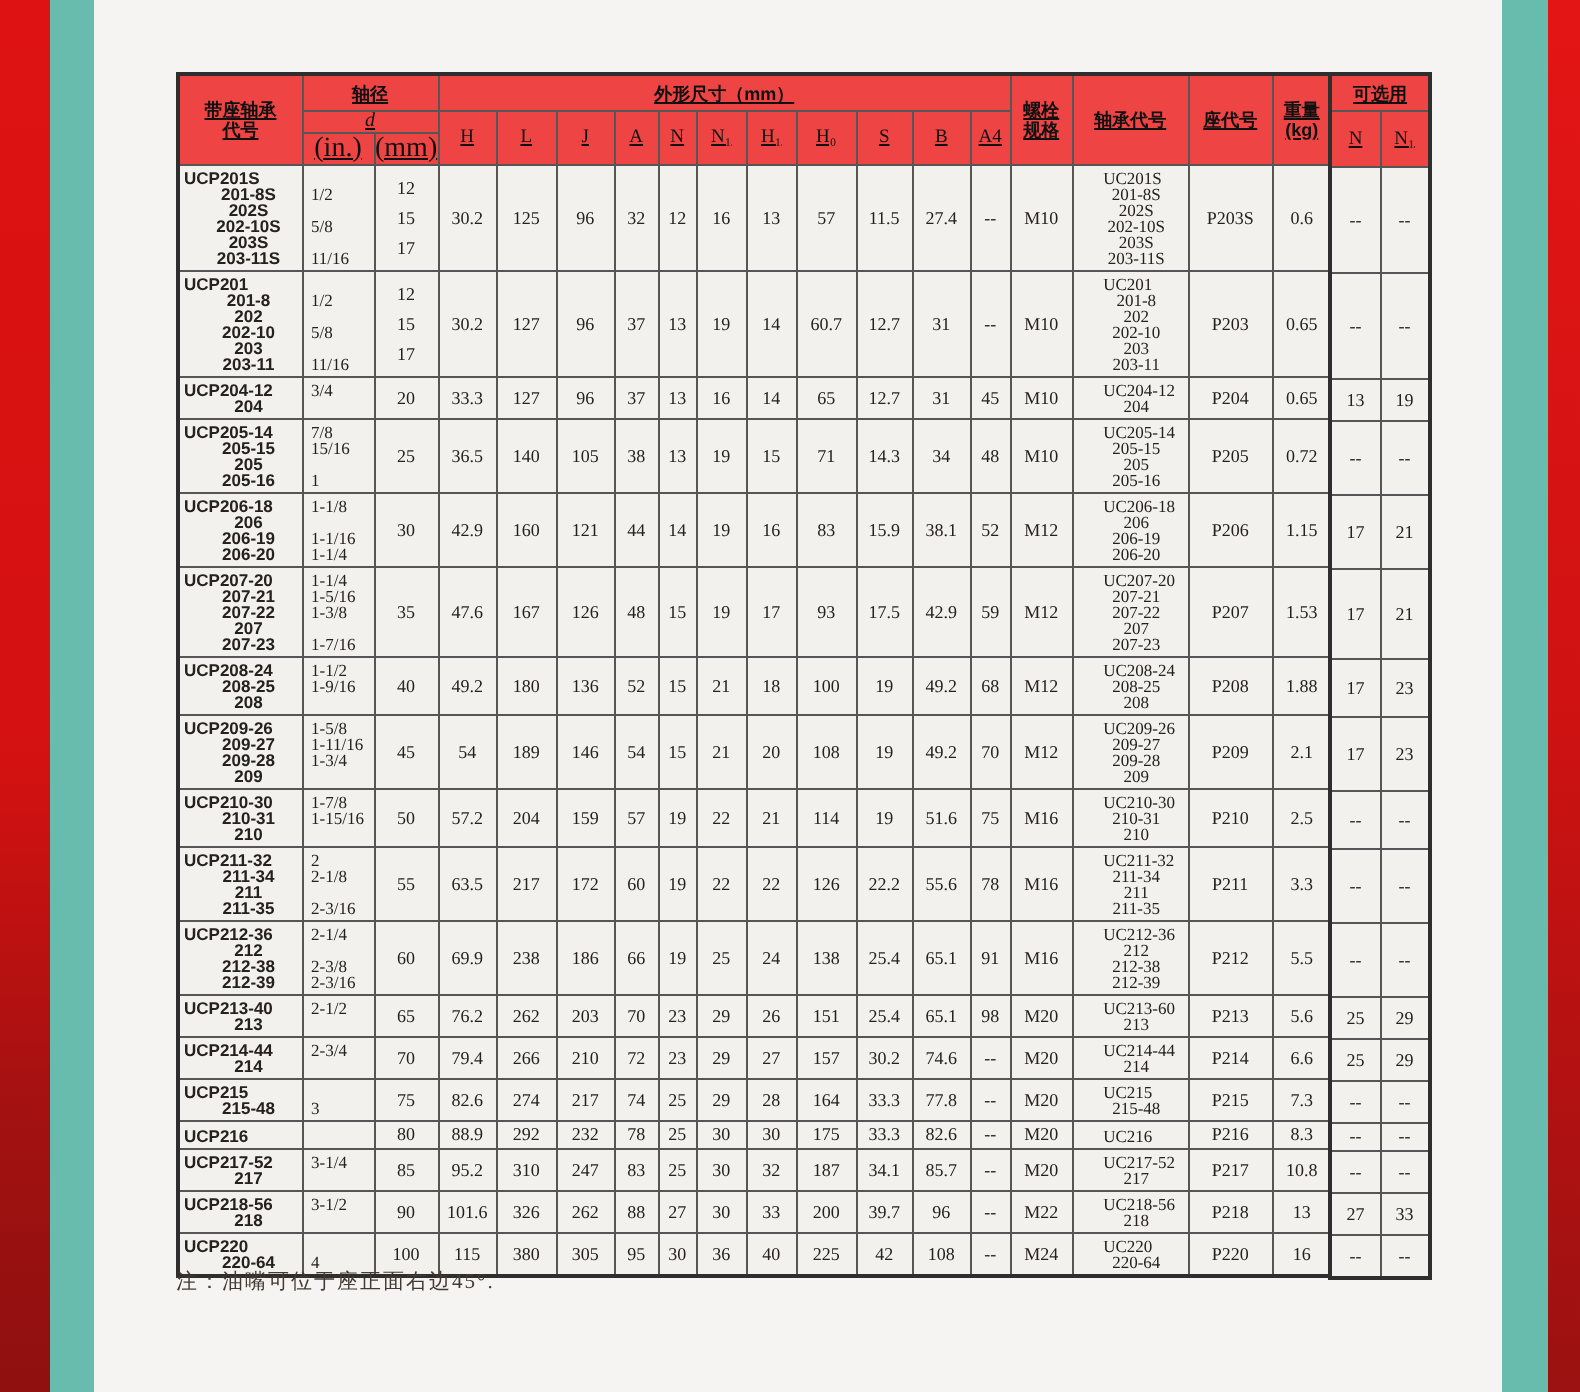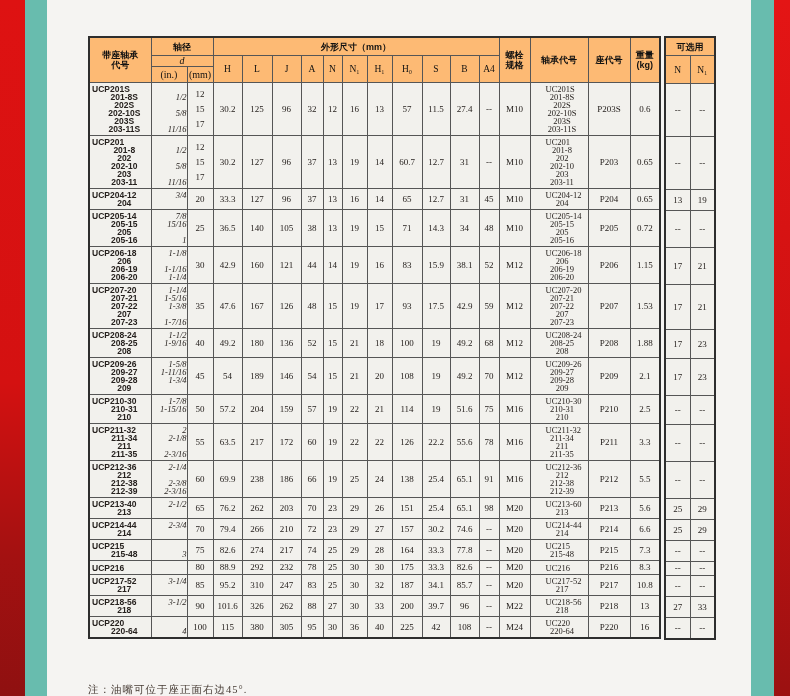--- a/index.html
+++ b/index.html
@@ -14,50 +14,51 @@
   .stripe-left-red{left:0;width:25px;background:linear-gradient(#de1212 0%,#d41111 55%,#a31111 80%,#8f1010 100%);}
   .stripe-left-teal{left:25px;width:22px;background:#68bcae;}
   .stripe-right-teal{left:751px;width:23px;background:#68bcae;}
   .stripe-right-red{left:774px;width:16px;background:linear-gradient(#e41515 0%,#d01212 50%,#9b1111 100%);}
 
   table{border-collapse:collapse;table-layout:fixed;background:#f2f1ed;}
   .spec-table{position:absolute;left:88px;top:36px;border:2px solid #2e2e2e;}
   .opt-table{position:absolute;left:664px;top:36px;border:2px solid #2e2e2e;}
   th,td{border:1px solid #565656;padding:0;text-align:center;vertical-align:middle;overflow:hidden;}
   thead th{
-    background:#fdba74;color:#111;
+    background:#ef4444;color:#111;
     font-family:"Liberation Sans",sans-serif;
     font-weight:bold;font-size:9px;line-height:10px;
     white-space:pre-line;
+    text-decoration:underline;
   }
   thead tr.h1 th{height:17px;}
   thead tr.h2 th{height:10px;}
   thead tr.h3 th{height:15px;}
   .opt-table thead tr.h1 th{height:17px;}
   .opt-table thead tr.h2 th{height:27px;}
   th.dim-letter{font-family:"Liberation Serif",serif;font-weight:normal;font-size:9.5px;}
   th.d-head{font-family:"Liberation Serif",serif;font-style:italic;font-weight:normal;font-size:10px;}
-  th.inmm{font-family:"Liberation Serif",serif;font-weight:normal;font-size:10px;}
+  th.inmm{font-family:"Liberation Serif",serif;font-weight:normal;font-size:14px;}
 
   td{font-family:"Liberation Serif",serif;font-size:9px;line-height:9px;color:#26211e;padding:2px 0;}
   td.code-cell{font-family:"Liberation Sans",sans-serif;font-weight:bold;font-size:8.5px;text-align:left;margin-left:32px;}
   td.code-cell div,td.bcode-cell div,td.din-cell div{line-height:8px;min-height:8px;white-space:nowrap;}
   td.code-cell div.first{padding-left:2px;text-align:left;}
   td.code-cell div.sub{text-align:center;padding-left:8px;}
   td.bcode-cell{font-size:8.5px;text-align:left;}
   td.bcode-cell div.first{padding-left:15px;text-align:left;}
   td.bcode-cell div.sub{text-align:center;padding-left:6px;}
-  td.din-cell{text-align:right;font-size:8.5px;font-style:italic;}
+  td.din-cell{text-align:left;font-size:8.5px;}
   td.din-cell div{padding-left:4px;}
   td.dmm-cell{white-space:pre-line;}
   td.dmm-cell.spread{line-height:15px;}
   .opt-table td{font-size:9px;}
 
   .note{
-    position:absolute;left:88px;top:683px;
+    position:absolute;left:88px;top:634px;
     font-family:"Liberation Serif",serif;
     font-size:10.5px;color:#453a33;letter-spacing:1px;
   }
 </style>
 </head>
 <body>
 
 <div class="stripe stripe-left-red"></div>
 <div class="stripe stripe-left-teal"></div>
 <div class="stripe stripe-right-teal"></div>

